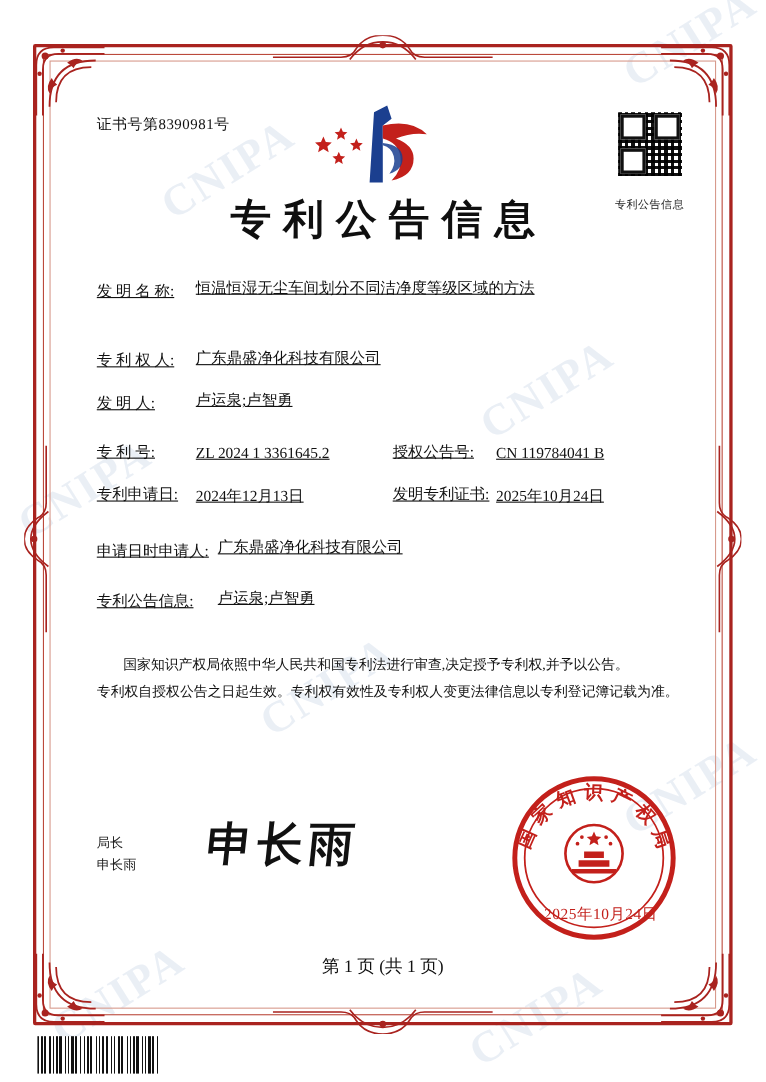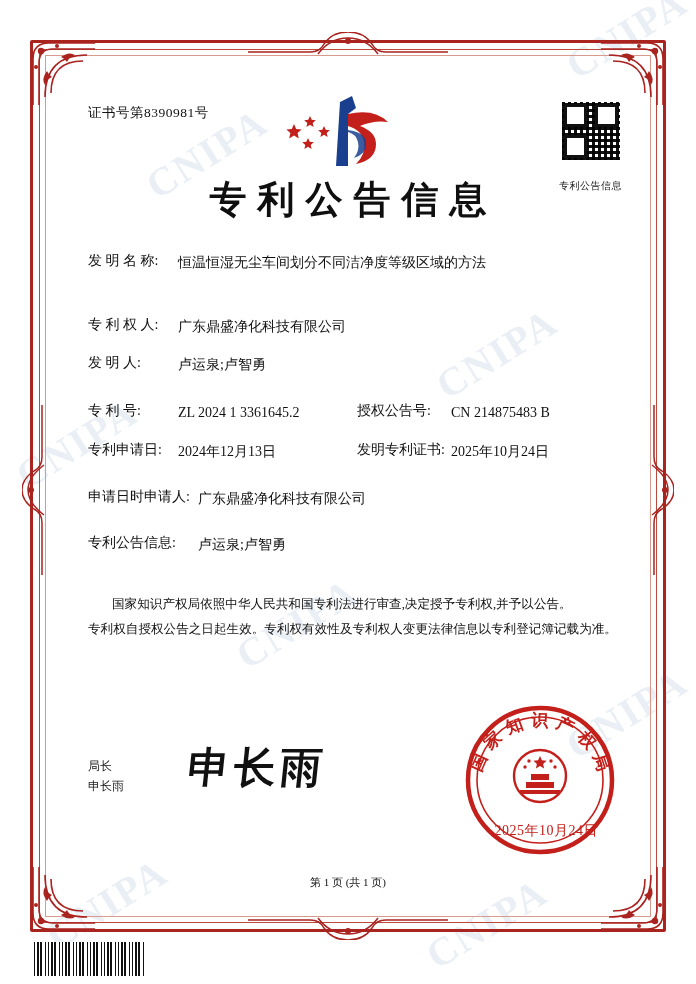--- a/index.html
+++ b/index.html
@@ -130,21 +130,21 @@
     color:#0f0f0f;
   }
 
   
   .fields{
     position:absolute;left:28px;right:10px;top:172px;
     font-family:"Liberation Serif","DejaVu Serif",serif;
     font-size:14px;
     color:#111;
   }
-  .row{display:flex;align-items:flex-start;margin-bottom:17px;}
+  .row{display:flex;align-items:flex-end;margin-bottom:17px;text-decoration:underline;}
   .lbl{
     width:86px;flex:0 0 86px;
     letter-spacing:0;
     white-space:nowrap;
   }
   .val{flex:1;line-height:1.55;padding-left:4px;}
   .row.two .half{display:flex;flex:1;}
   .row.two .half .lbl{width:86px;flex:0 0 86px;}
   .row.two .half:last-child .lbl{width:90px;flex:0 0 90px;}
 
@@ -188,21 +188,21 @@
     color:#c3201b;
     font-family:"Liberation Serif","DejaVu Serif",serif;
     font-size:14px;
     letter-spacing:.5px;
   }
 
   .page-no{
     position:absolute;left:0;right:0;bottom:-6px;
     text-align:center;
     font-family:"Liberation Serif","DejaVu Serif",serif;
-    font-size:11px;
+    font-size:16px;
     color:#111;
   }
 
   
   .barcode{
     position:absolute;left:34px;bottom:8px;
     width:112px;height:34px;
     background:repeating-linear-gradient(90deg,
       #111 0 1px,#fff 1px 3px,#111 3px 5px,#fff 5px 6px,
       #111 6px 8px,#fff 8px 11px,#111 11px 12px,#fff 12px 14px);
@@ -379,21 +379,21 @@
         <div class="val">卢运泉;卢智勇</div>
       </div>
 
       <div class="row two" style="margin-top:26px">
         <div class="half">
           <div class="lbl">专 利 号:</div>
           <div class="val">ZL 2024 1 3361645.2</div>
         </div>
         <div class="half">
           <div class="lbl">授权公告号:</div>
-          <div class="val">CN 214875483 B</div>
+          <div class="val">CN 119784041 B</div>
         </div>
       </div>
 
       <div class="row two" style="margin-top:12px">
         <div class="half">
           <div class="lbl">专利申请日:</div>
           <div class="val">2024年12月13日</div>
         </div>
         <div class="half">
           <div class="lbl">发明专利证书:</div>

